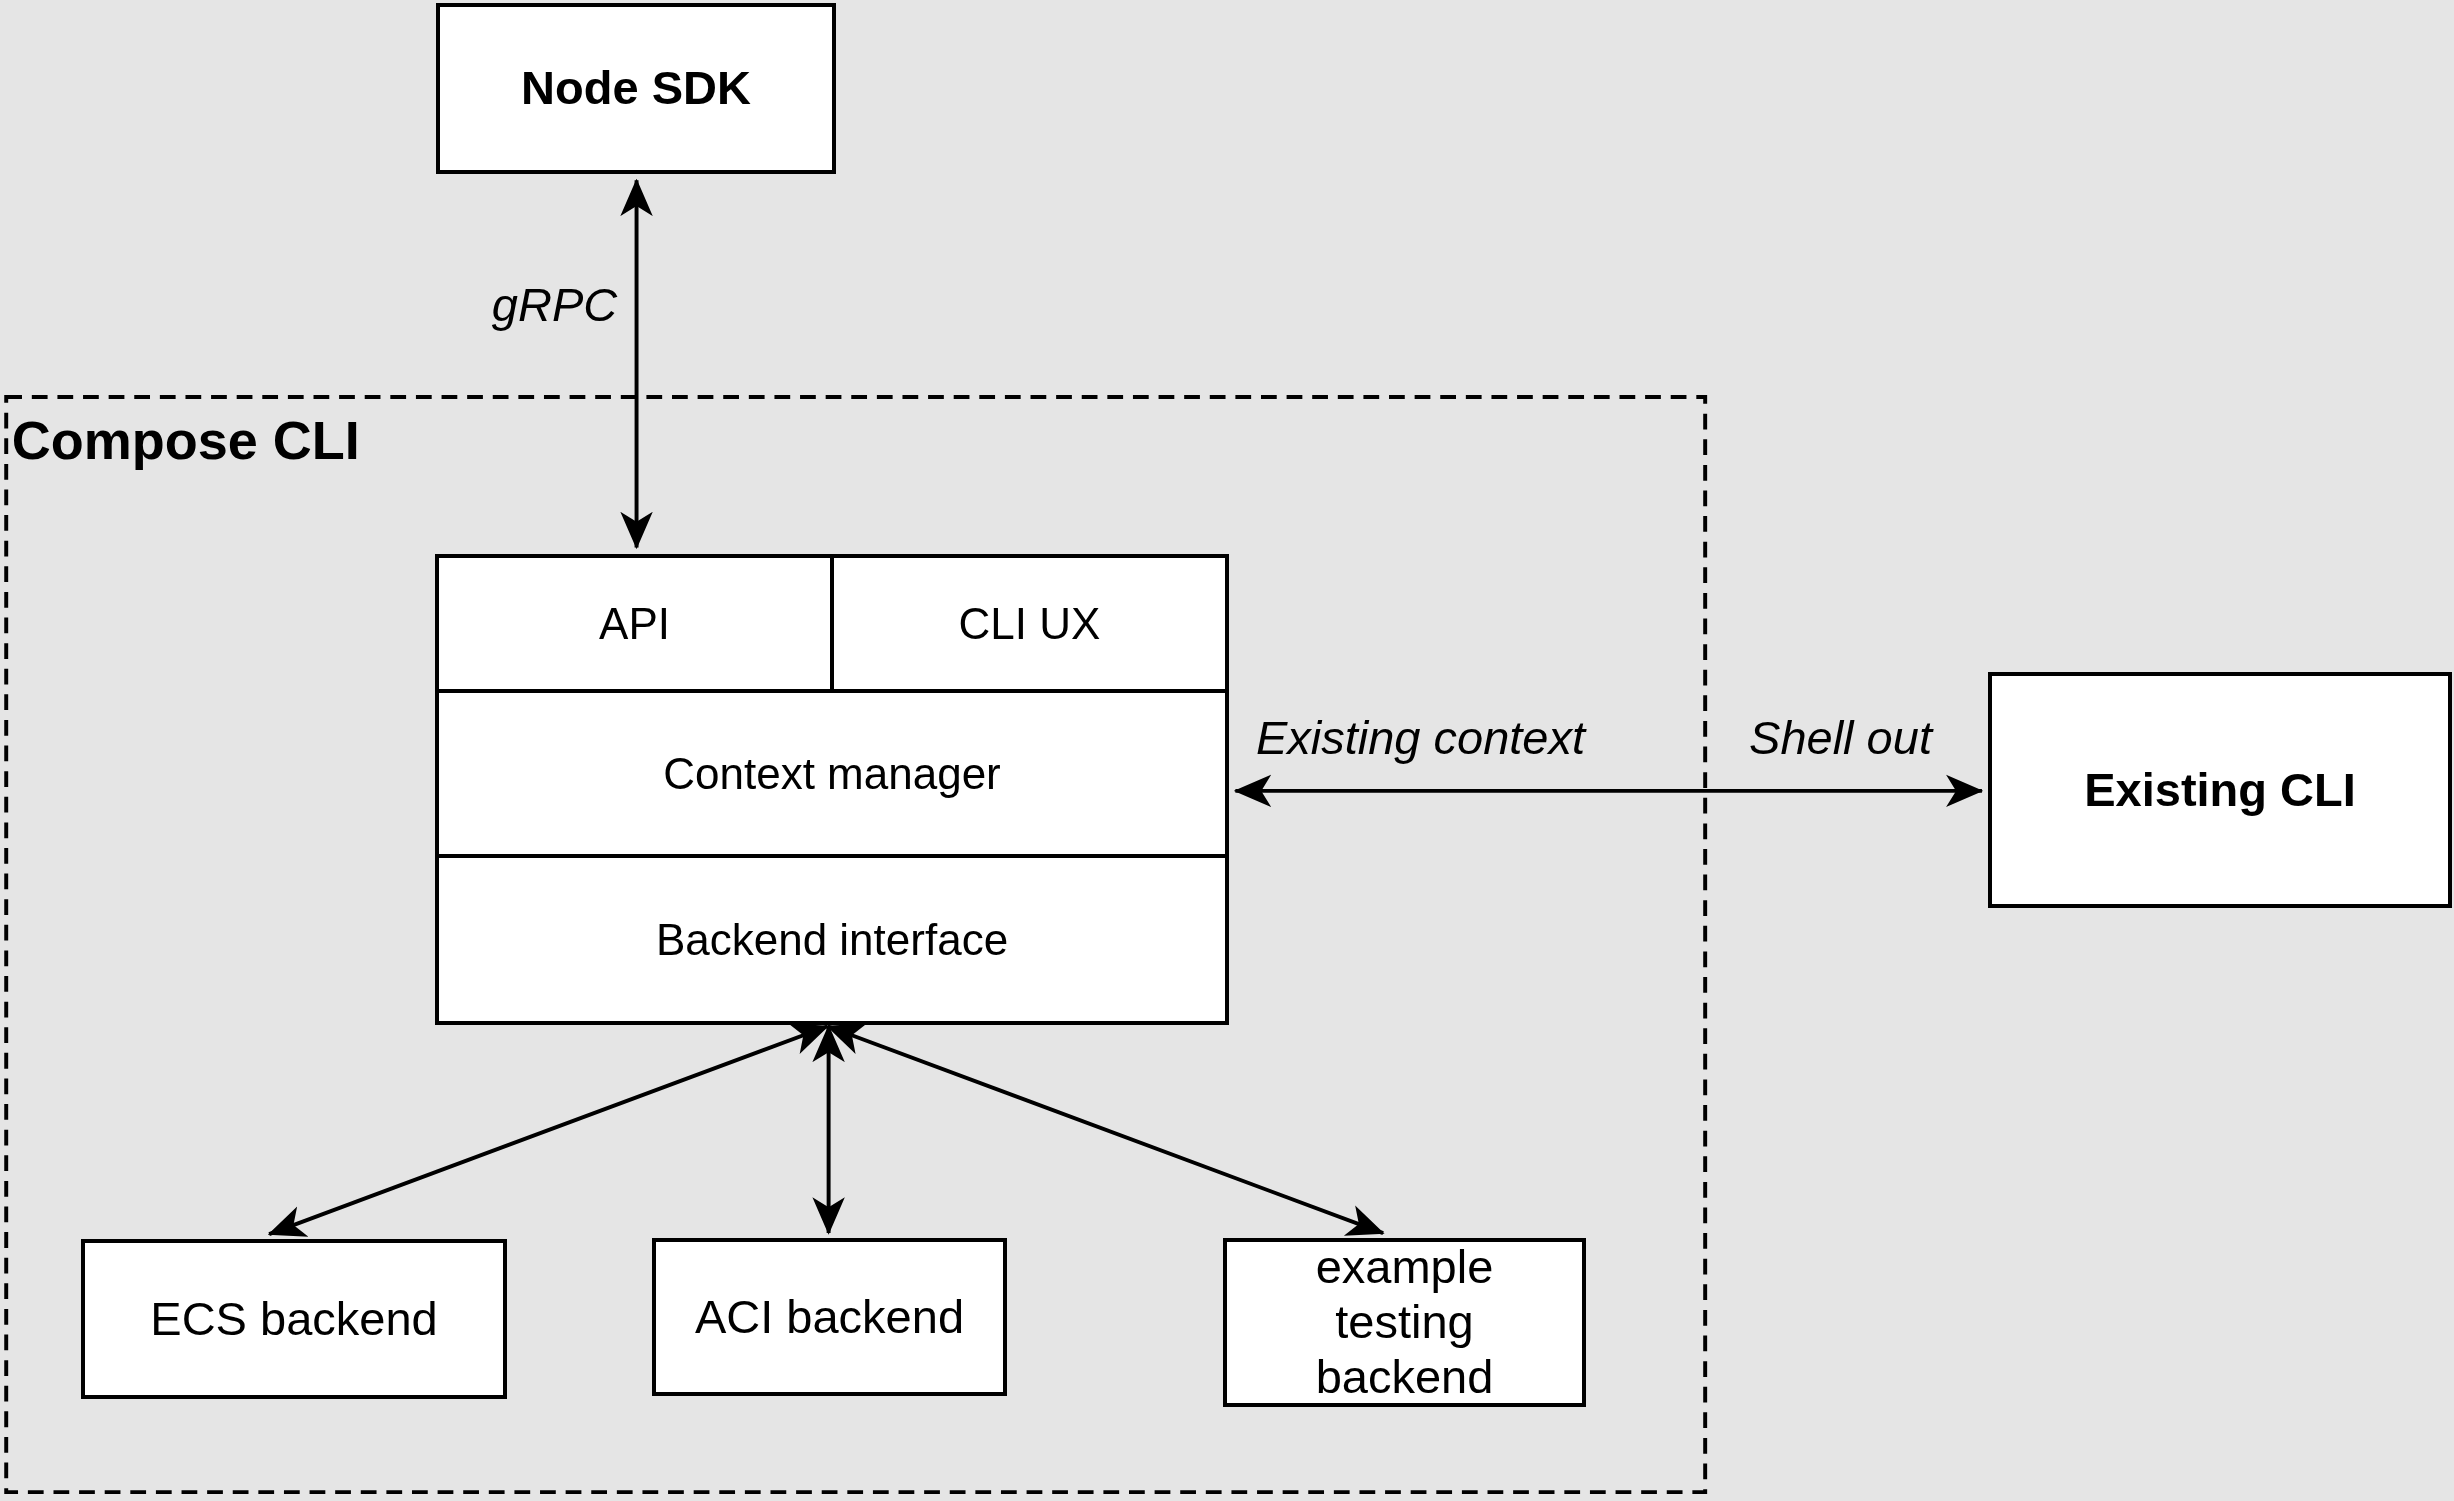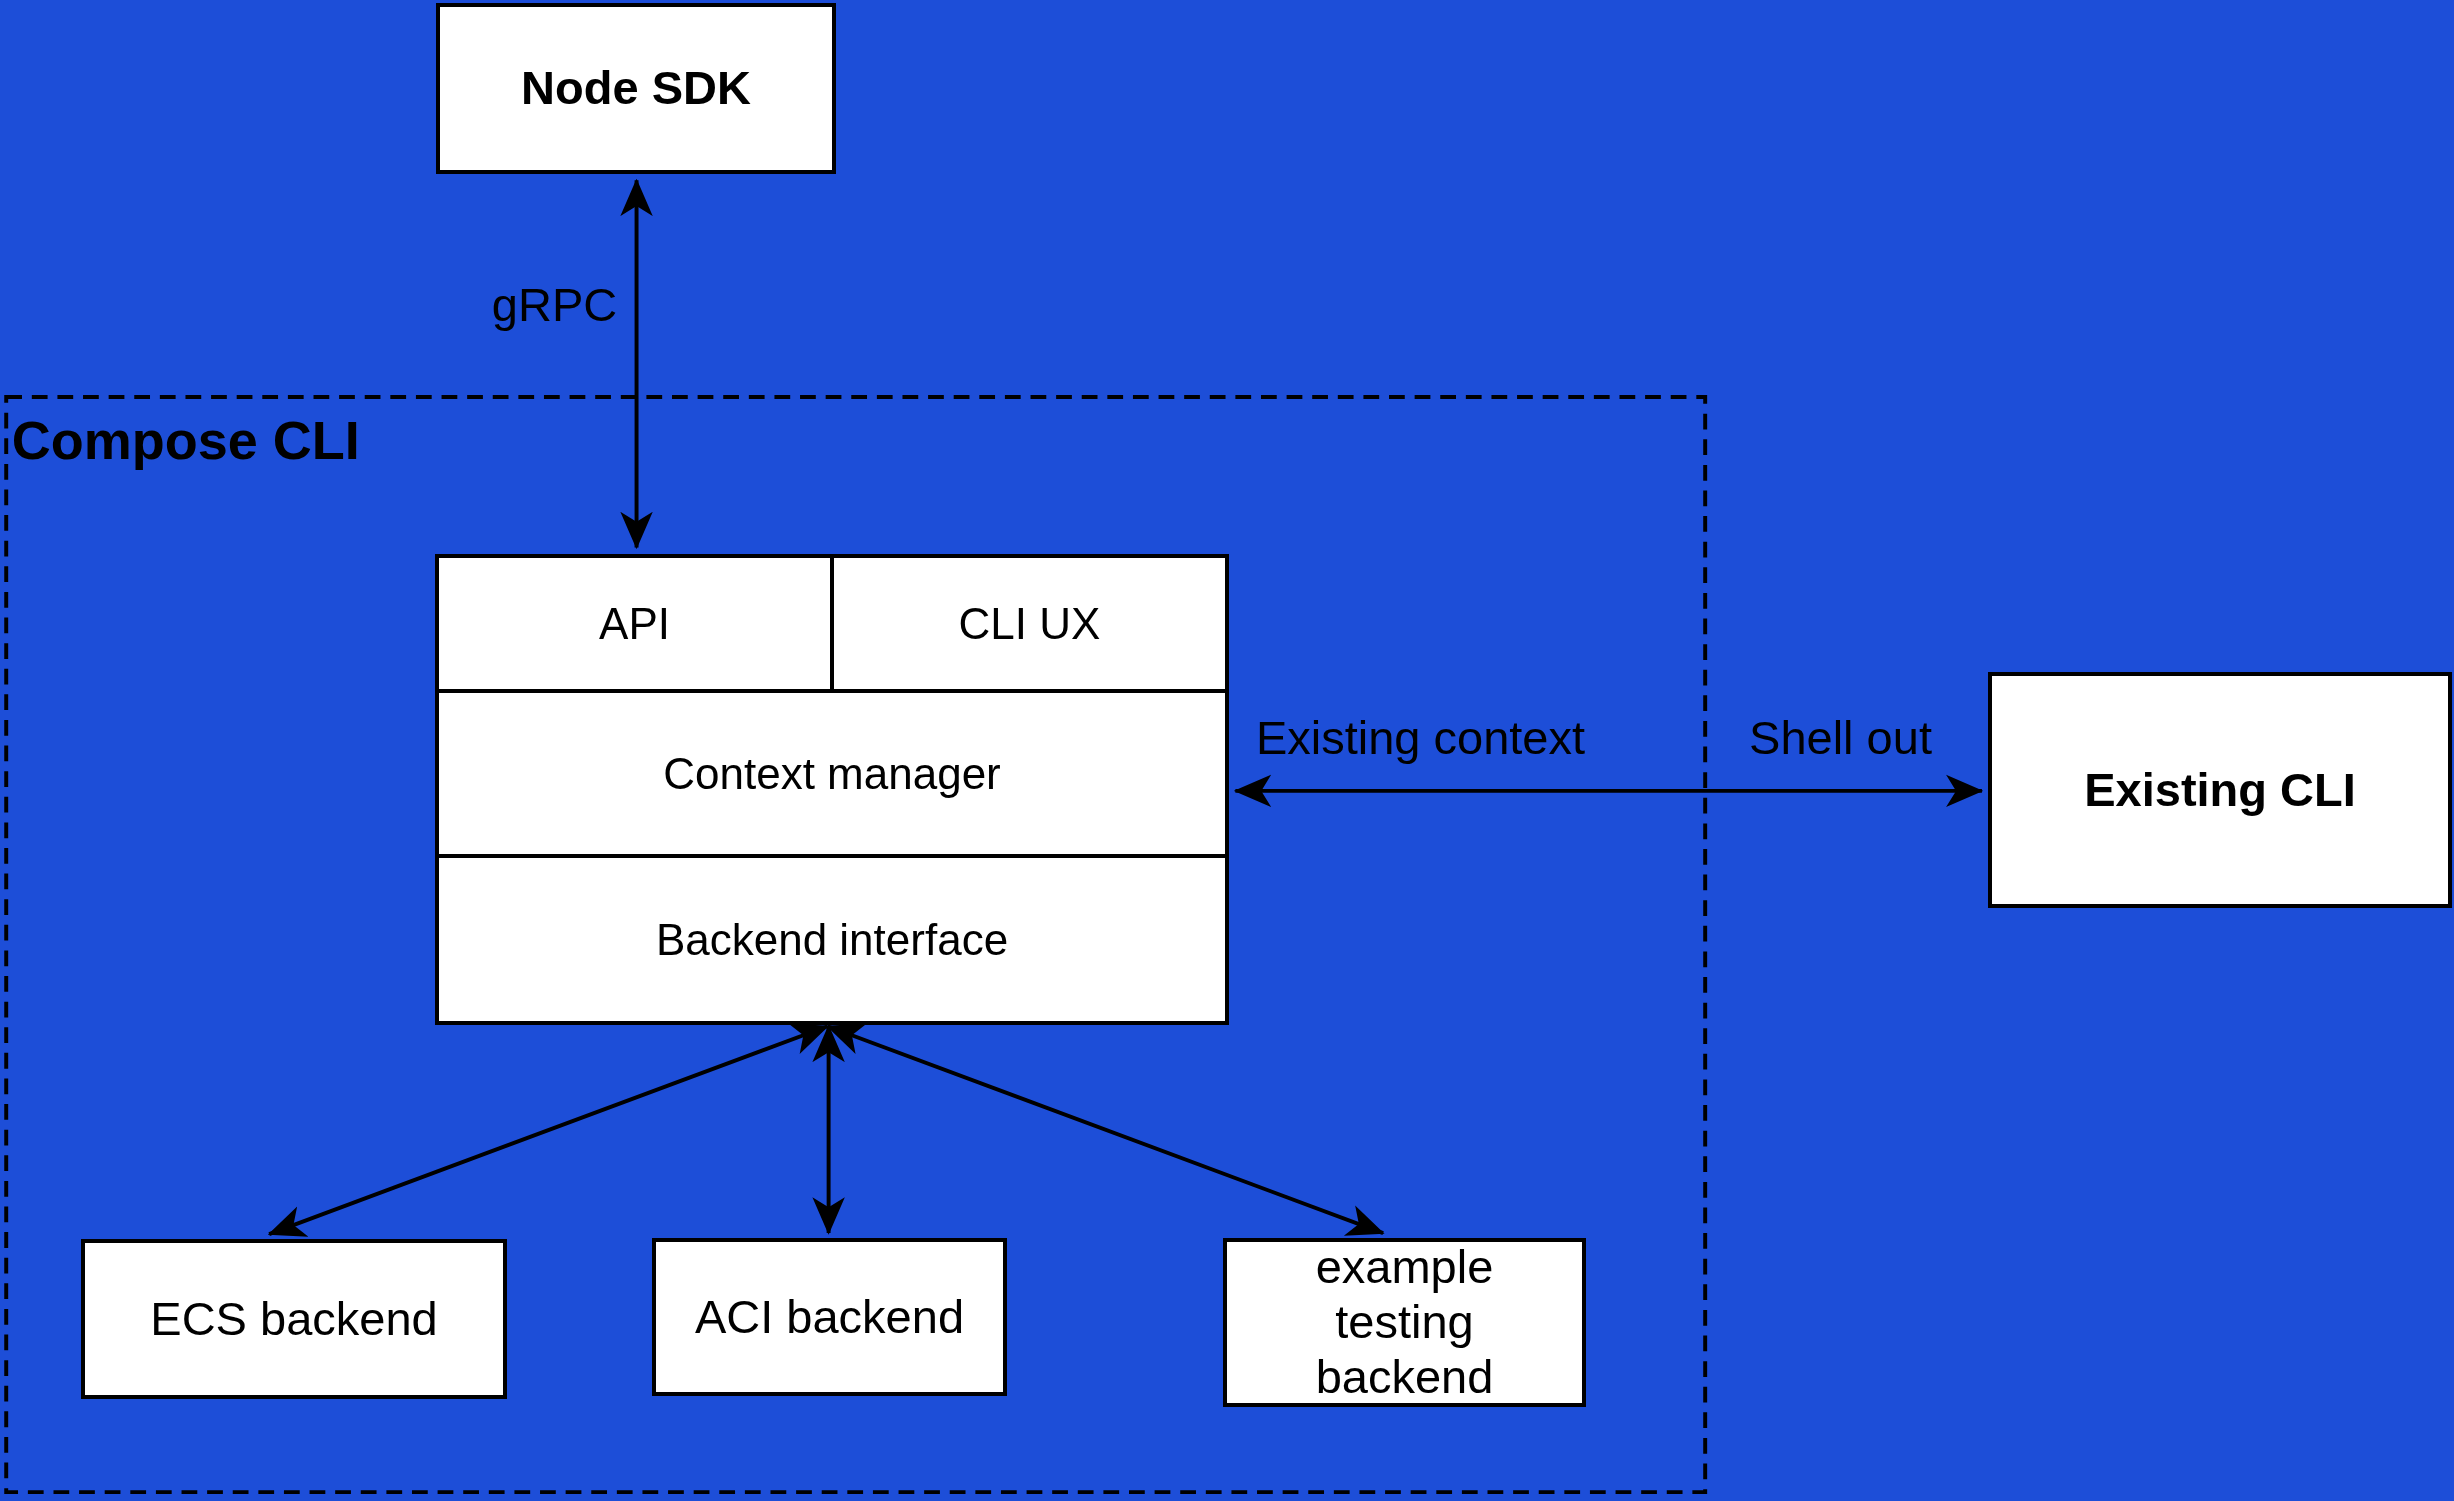--- a/index.html
+++ b/index.html
@@ -1,20 +1,20 @@
 <!DOCTYPE html>
 <html><head>
 <meta charset="utf-8">
 <style>
   html, body { margin: 0; padding: 0; background: #ffffff; }
   #canvas {
     position: relative;
     width: 2455px;
     height: 1501px;
-    background: #1d4ed8;
+    background: #e5e5e5;
     font-family: "Liberation Sans", sans-serif;
     color: #000000;
     overflow: hidden;
   }
   .overlay {
     position: absolute;
     left: 0; top: 0;
     width: 2455px; height: 1501px;
     pointer-events: none;
   }
@@ -37,20 +37,21 @@
     font-size: 47px;
     line-height: 1.17;
   }
   .bold { font-weight: bold; }
   .edge-label {
     position: absolute;
     font-size: 47px;
     line-height: 1.15;
     text-align: center;
     white-space: nowrap;
+    font-style: italic;
   }
   .container-label {
     position: absolute;
     font-size: 54px;
     font-weight: bold;
     line-height: 1;
     white-space: nowrap;
   }
   .compound {
     position: absolute;

